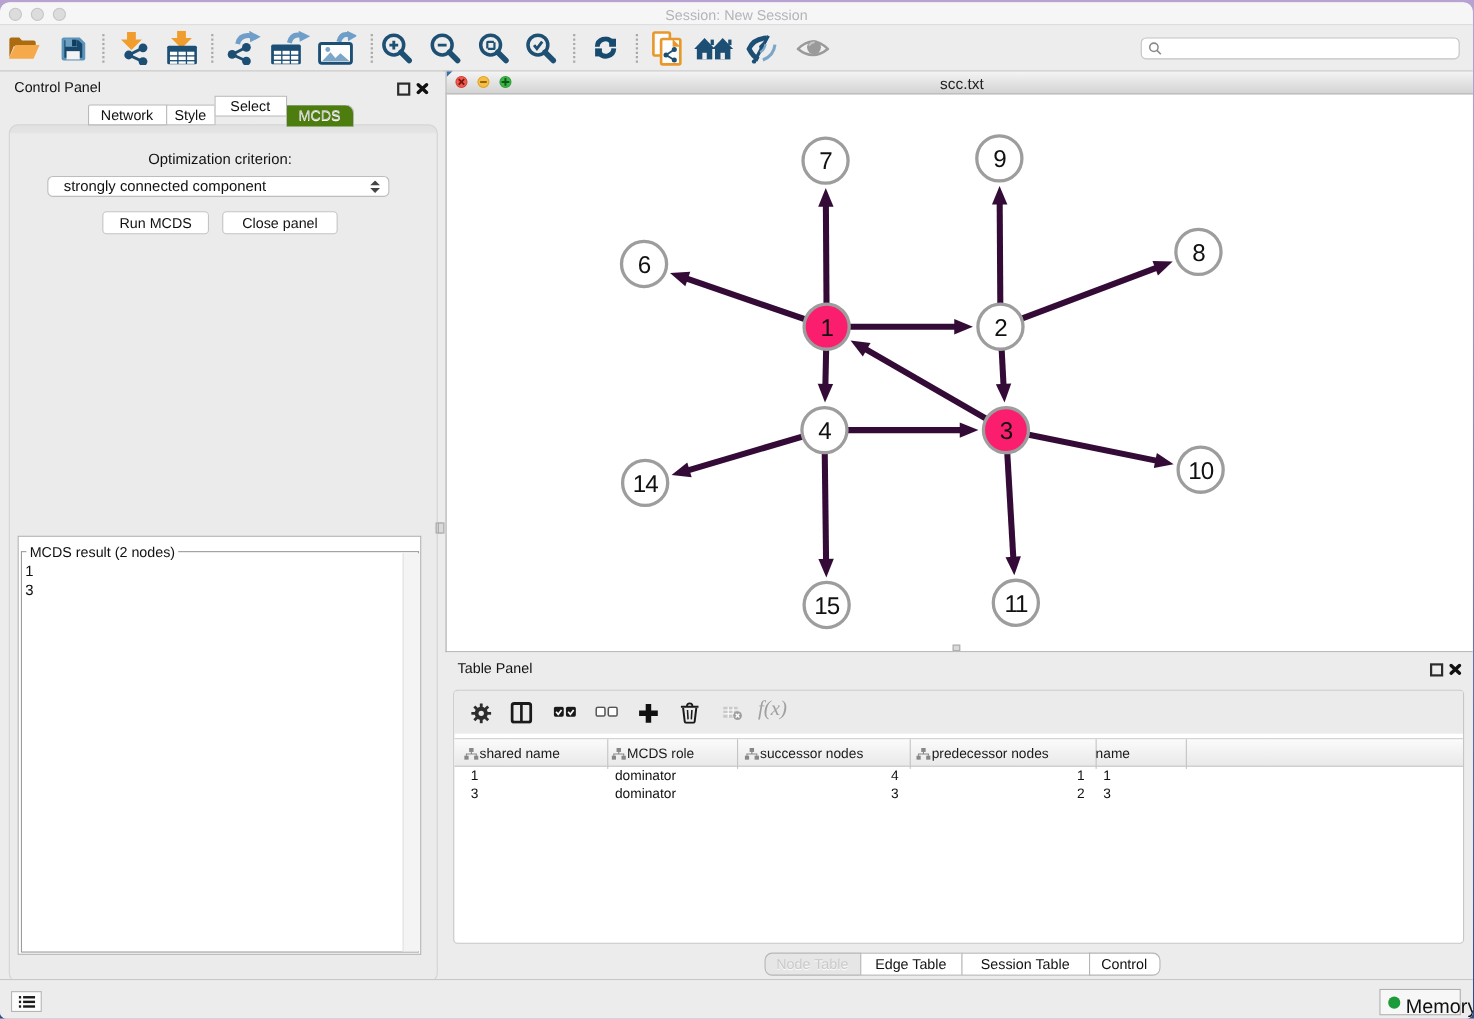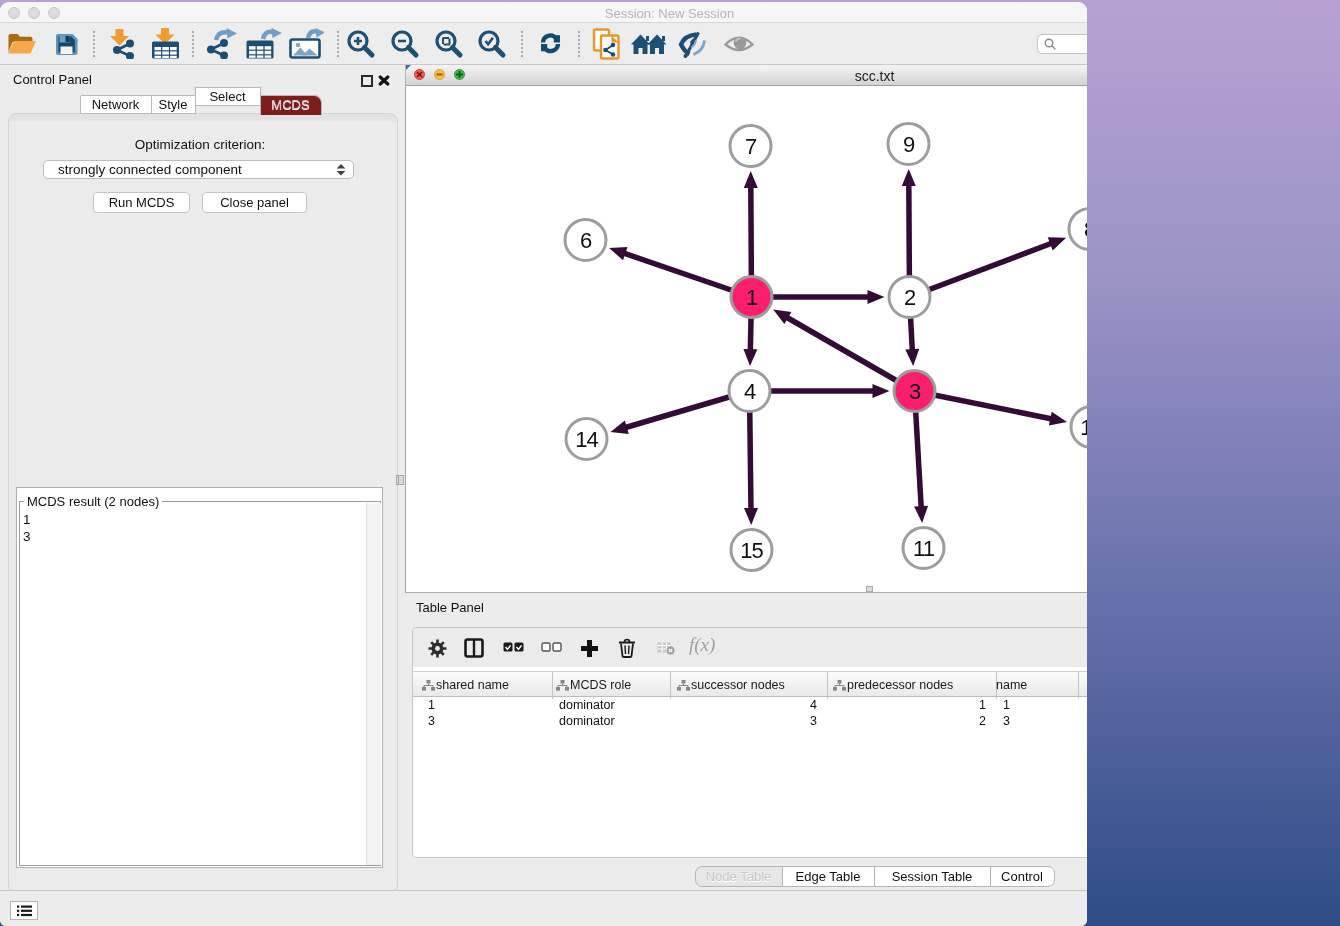--- a/index.html
+++ b/index.html
@@ -1,40 +1,40 @@
 <!DOCTYPE html>
 <html><head>
 <meta charset="utf-8">
 <style>
   html,body{margin:0;padding:0;}
   body{width:1340px;height:926px;overflow:hidden;
     background:linear-gradient(180deg,#b7a2d2 0%,#9b93c6 30%,#5f6ba6 70%,#2d4c88 100%);
     font-family:"Liberation Sans",sans-serif;}
-  #app{position:absolute;left:0;top:2px;width:1087px;height:924px;background:#ececec;
+  #app{position:absolute;left:0;top:2px;width:1339px;height:924px;background:#ececec;
     border-radius:9px 9px 6px 6px;overflow:hidden;}
   
   #titlebar{position:absolute;left:0;top:0;width:1339px;height:20px;background:#f6f6f6;
     border-bottom:1px solid #d8d8d8;}
   .tl{position:absolute;top:5px;width:10px;height:10px;border-radius:50%;
     background:#dcdcdc;border:1px solid #c6c6c6;}
   #wtitle{position:absolute;top:4px;left:0;width:100%;text-align:center;
     font-size:13px;color:#b4b4ba;}
   
   #toolbar{position:absolute;left:0;top:21px;width:1339px;height:41px;background:#ededed;
     border-bottom:1px solid #c9c9c9;}
   .ticon{position:absolute;top:6px;}
   .tsep{position:absolute;top:8px;height:26px;width:0;border-left:2px dotted #a9a9a9;}
   #search{position:absolute;left:1037px;top:11px;width:288px;height:18px;background:#fff;
     border:1px solid #c3c3c3;border-radius:5px;}
   
   #cpanel{position:absolute;left:0;top:62px;width:403px;height:826px;background:#ececec;}
   .ptitle{font-size:13px;color:#111;}
   .tab{position:absolute;height:19px;background:#fff;border:1px solid #b9b9b9;
     box-sizing:border-box;font-size:13px;color:#111;text-align:center;line-height:18px;}
-  .tabsel{background:#7f1d1d;color:#ccc;text-shadow:0 1px 0 #fff;}
+  .tabsel{background:#4d7c0f;color:#ccc;text-shadow:0 1px 0 #fff;}
   .btn{position:absolute;background:#fff;border:1px solid #c4c4c4;border-radius:4px;
     box-sizing:border-box;font-size:13px;color:#111;text-align:center;}
   
   #nettitle{position:absolute;left:405px;top:62px;width:934px;height:22px;
     background:linear-gradient(180deg,#f6f6f6,#d3d3d3);border-bottom:1px solid #9f9f9f;
     border-left:1px solid #b5b5b5;box-sizing:border-box;}
   #netcanvas{position:absolute;left:405px;top:84px;width:934px;height:507px;background:#fff;
     border-left:1px solid #a6a6a6;border-bottom:1px solid #ababab;box-sizing:border-box;}
   .light{position:absolute;top:5px;width:11px;height:11px;border-radius:50%;box-sizing:border-box;}
   

